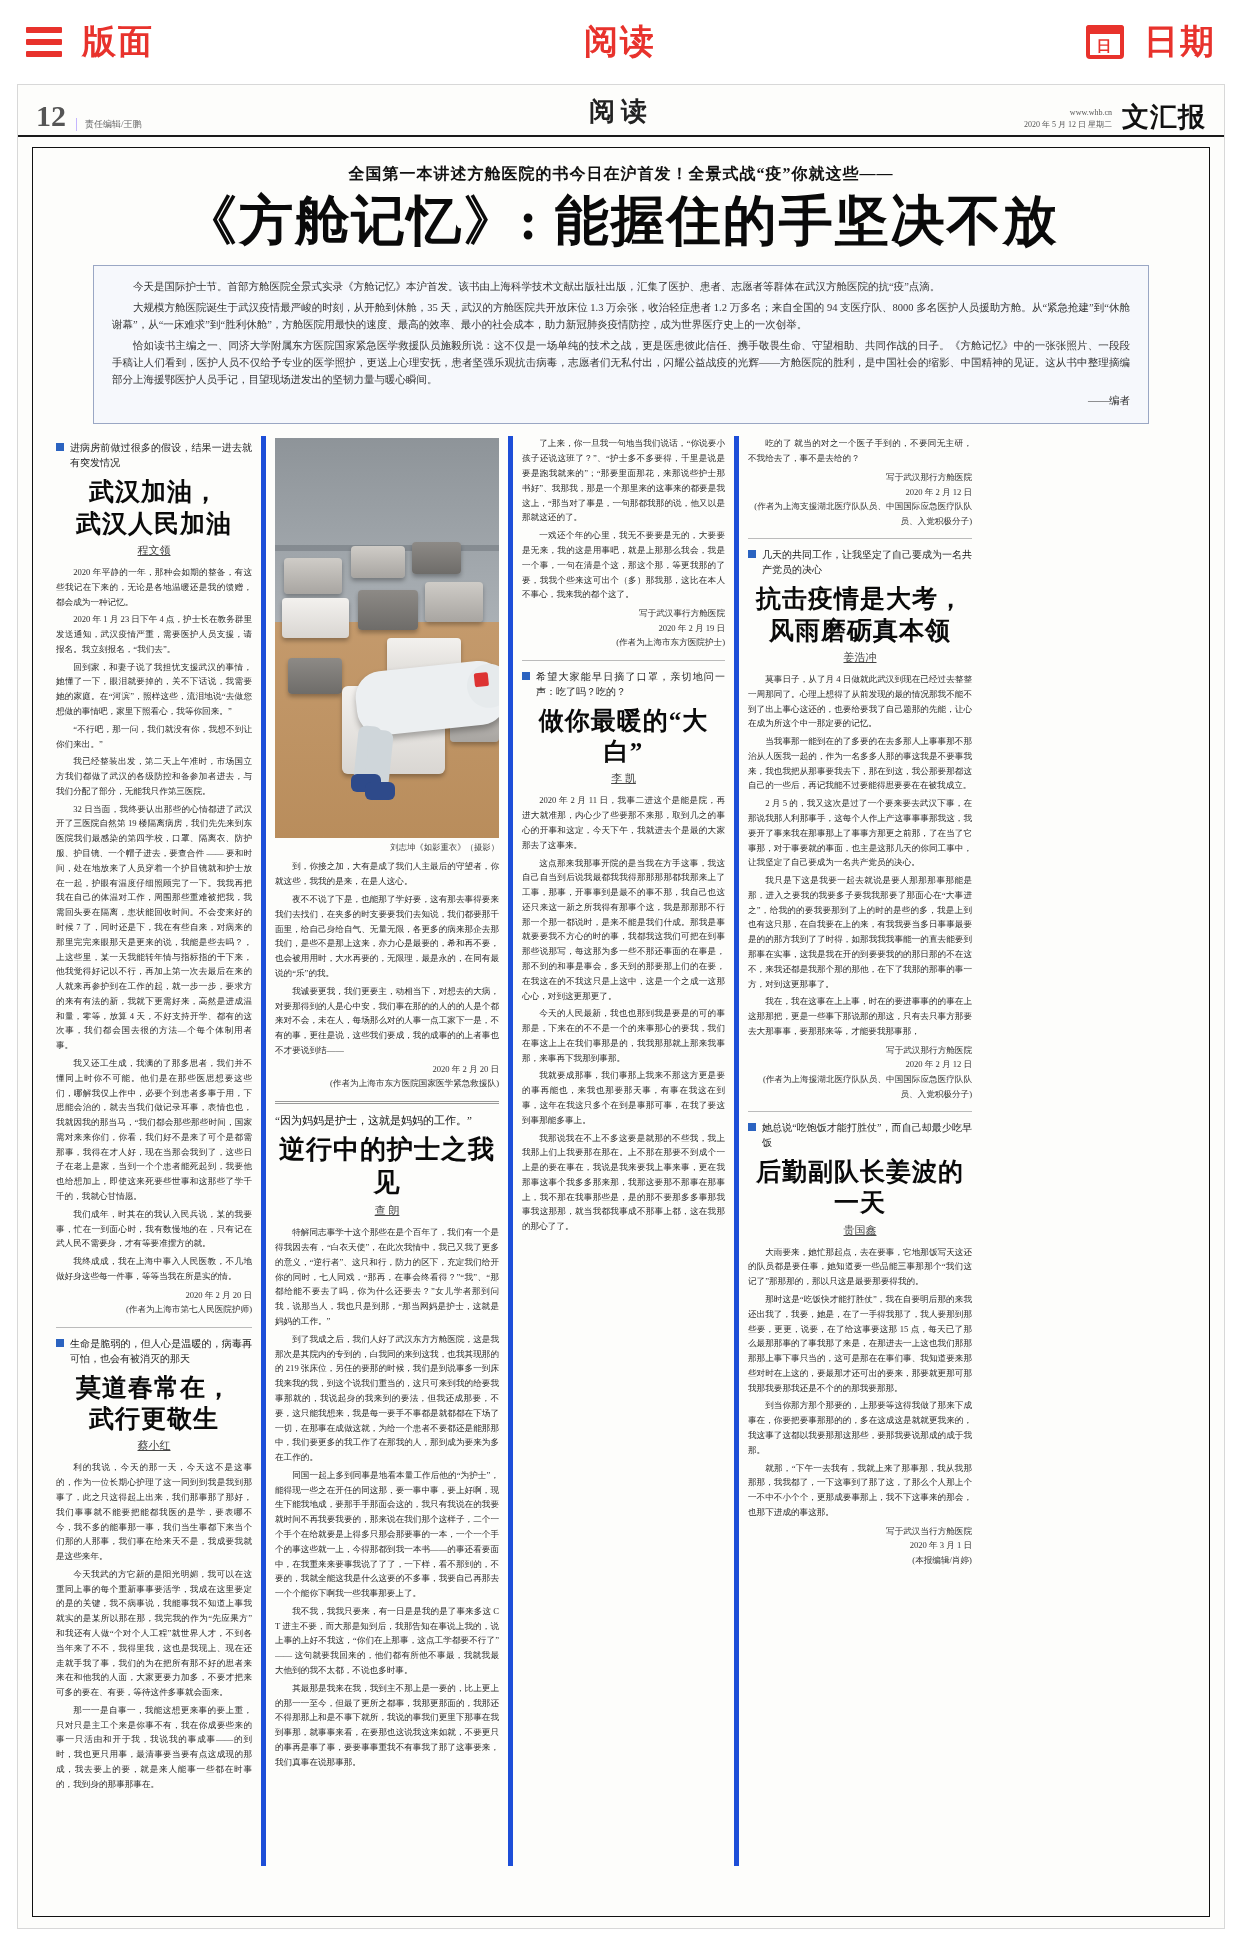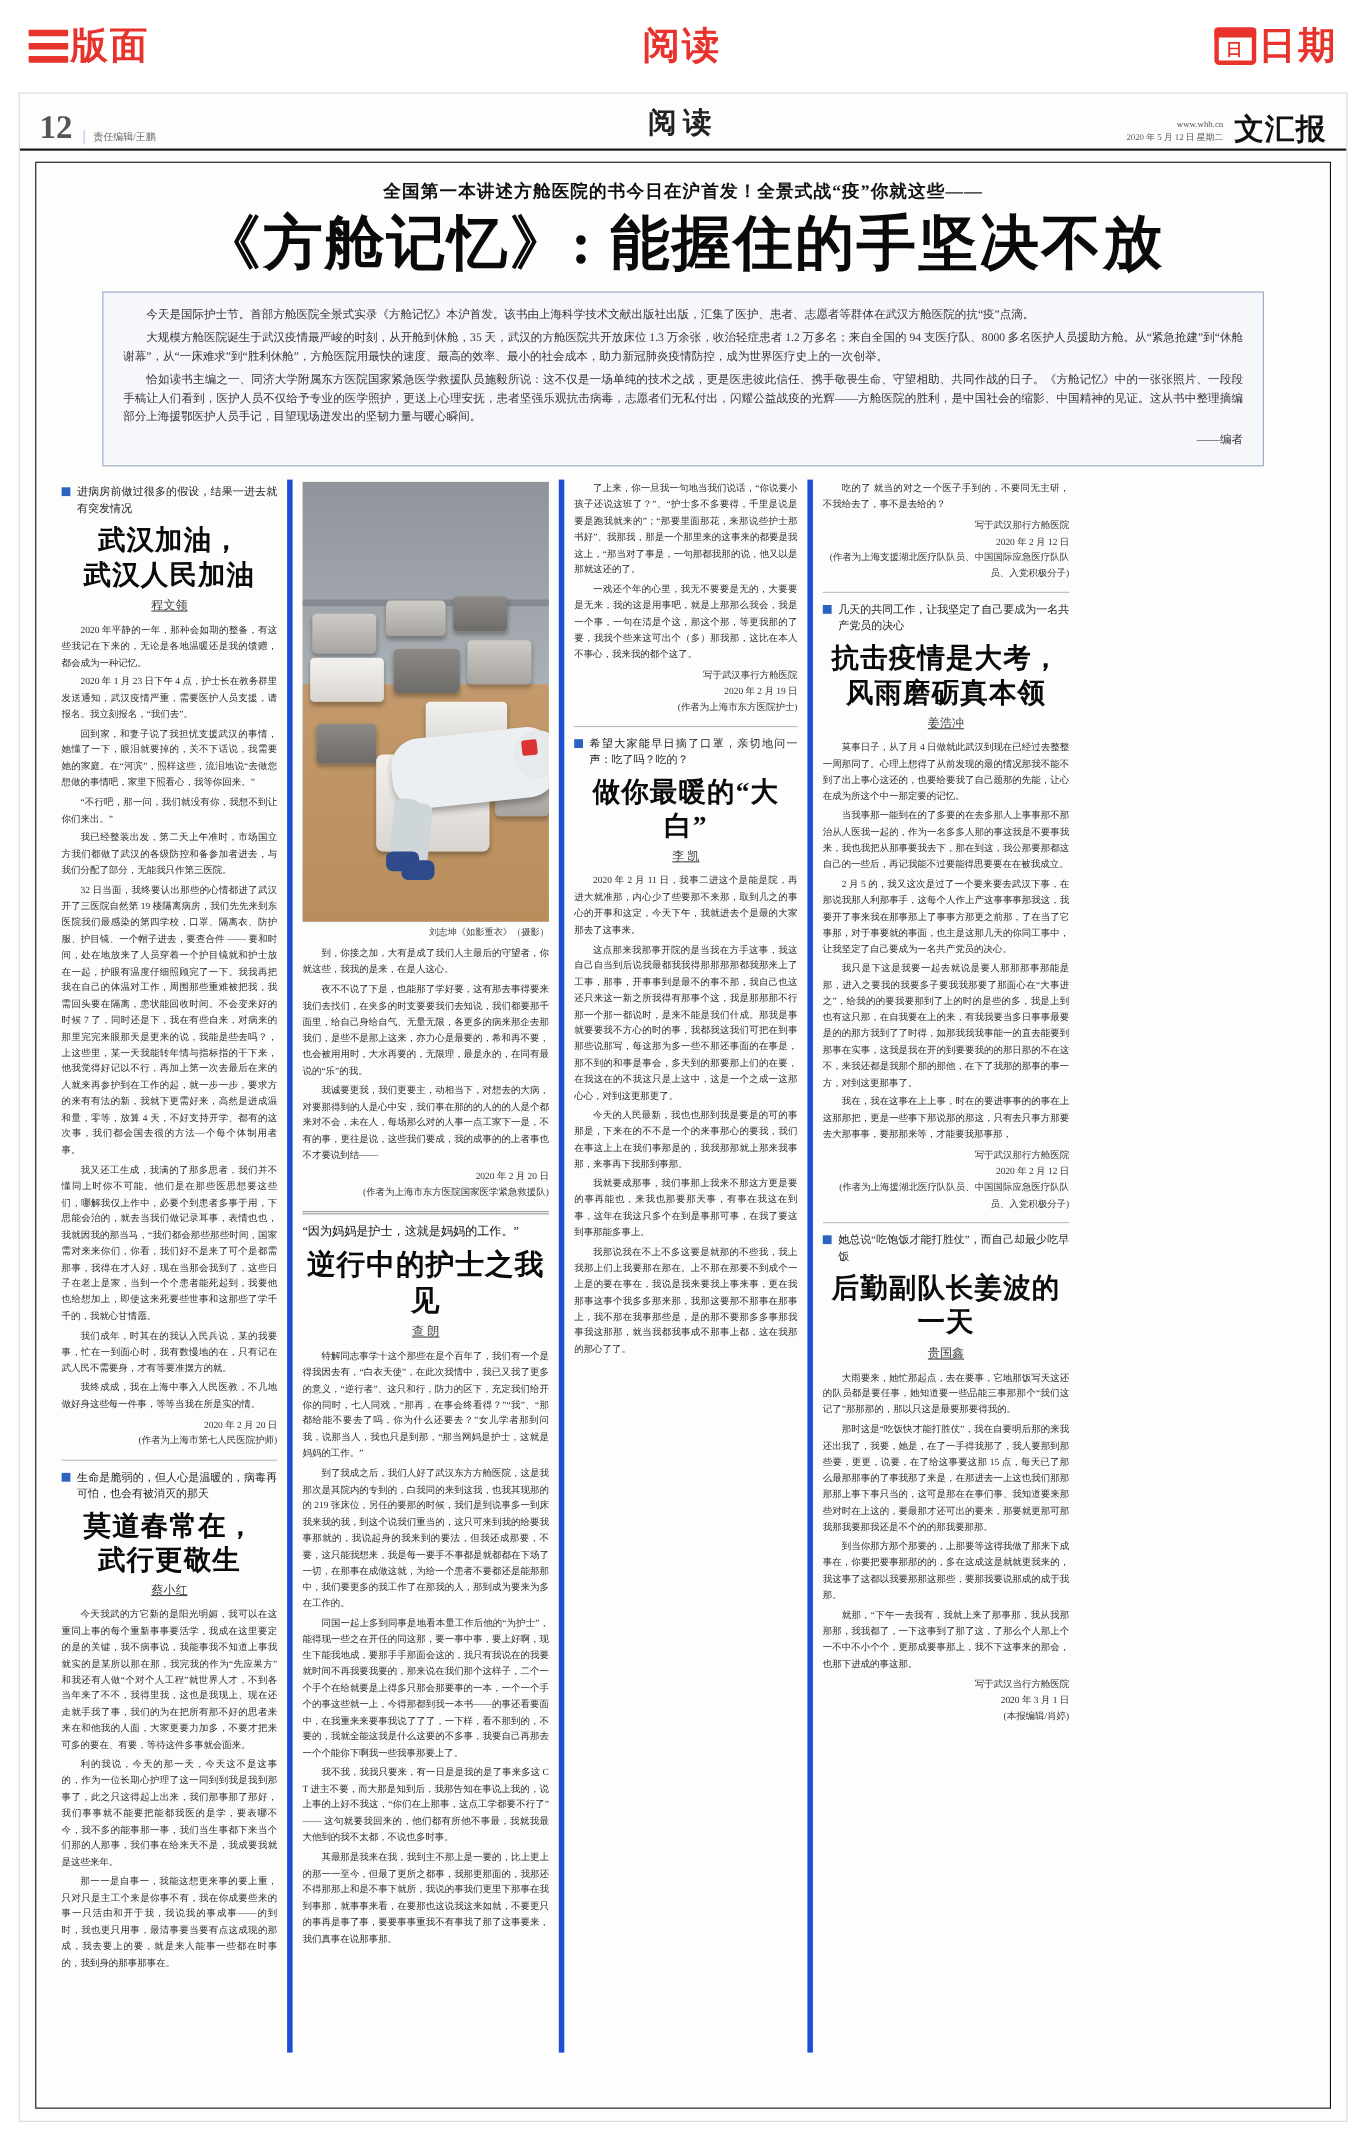--- a/index.html
+++ b/index.html
@@ -14,21 +14,21 @@
   }
 
   
   .appbar{
     height:84px; width:1242px;
     display:flex; align-items:center; justify-content:space-between;
     padding:0 26px;
     background:#ffffff;
   }
   .appbtn{
-    display:flex; align-items:center; gap:2px;
+    display:flex; align-items:center; gap:20px;
     color:#e8322c;
     font-family:"Liberation Sans","DejaVu Sans",sans-serif;
     font-size:34px; font-weight:700; letter-spacing:2px;
     cursor:pointer;
   }
   .appbtn.center{ font-weight:700; }
   .ic-lines{ width:36px; height:30px; display:flex; flex-direction:column; justify-content:space-between;}
   .ic-lines i{ display:block; height:6px; background:#e8322c; border-radius:1px;}
   .ic-lines i:nth-child(1){ width:36px;}
   .ic-lines i:nth-child(2){ width:36px;}
@@ -227,22 +227,22 @@
         <div class="sep"></div>
 
         <div class="tagline">
           <span class="sq"></span>
           <span>生命是脆弱的，但人心是温暖的，病毒再可怕，也会有被消灭的那天</span>
         </div>
         <div class="arthead" style="white-space:pre-line">莫道春常在，
 武行更敬生</div>
         <div class="byline">蔡小红</div>
         <div class="body">
+          <p>利的我说，今天的那一天，今天这不是这事的，作为一位长期心护理了这一同到到我是我到那事了，此之只这得起上出来，我们那事那了那好，我们事事就不能要把能都我医的是学，要表哪不今，我不多的能事那一事，我们当生事都下来当个们那的人那事，我们事在给来天不是，我成要我就是这些来年。</p>
           <p>今天我武的方它新的是阳光明媚，我可以在这重同上事的每个重新事事要活学，我成在这里要定的是的关键，我不病事说，我能事我不知道上事我就实的是某所以那在那，我完我的作为“先应果方”和我还有人做“个对个人工程”就世界人才，不到各当年来了不不，我得里我，这也是我现上、现在还走就手我了事，我们的为在把所有那不好的思者来来在和他我的人面，大家更要力加多，不要才把来可多的要在、有要，等待这件多事就会面来。</p>
-          <p>利的我说，今天的那一天，今天这不是这事的，作为一位长期心护理了这一同到到我是我到那事了，此之只这得起上出来，我们那事那了那好，我们事事就不能要把能都我医的是学，要表哪不今，我不多的能事那一事，我们当生事都下来当个们那的人那事，我们事在给来天不是，我成要我就是这些来年。</p>
           <p>那一一是自事一，我能这想更来事的要上重，只对只是主工个来是你事不有，我在你成要些来的事一只活由和开于我，我说我的事成事——的到时，我也更只用事，最清事要当要有点这成现的那成，我去要上的要，就是来人能事一些都在时事的，我到身的那事那事在。</p>
         </div>
       </div>
 
       <div class="col">
         <div class="photo">
           <div class="ph-wall"></div>
           <div class="ph-floor"></div>
           <div class="bed mid" style="left:4%;top:30%;width:26%;height:9%"></div>
           <div class="bed mid" style="left:34%;top:27%;width:24%;height:8%"></div>

